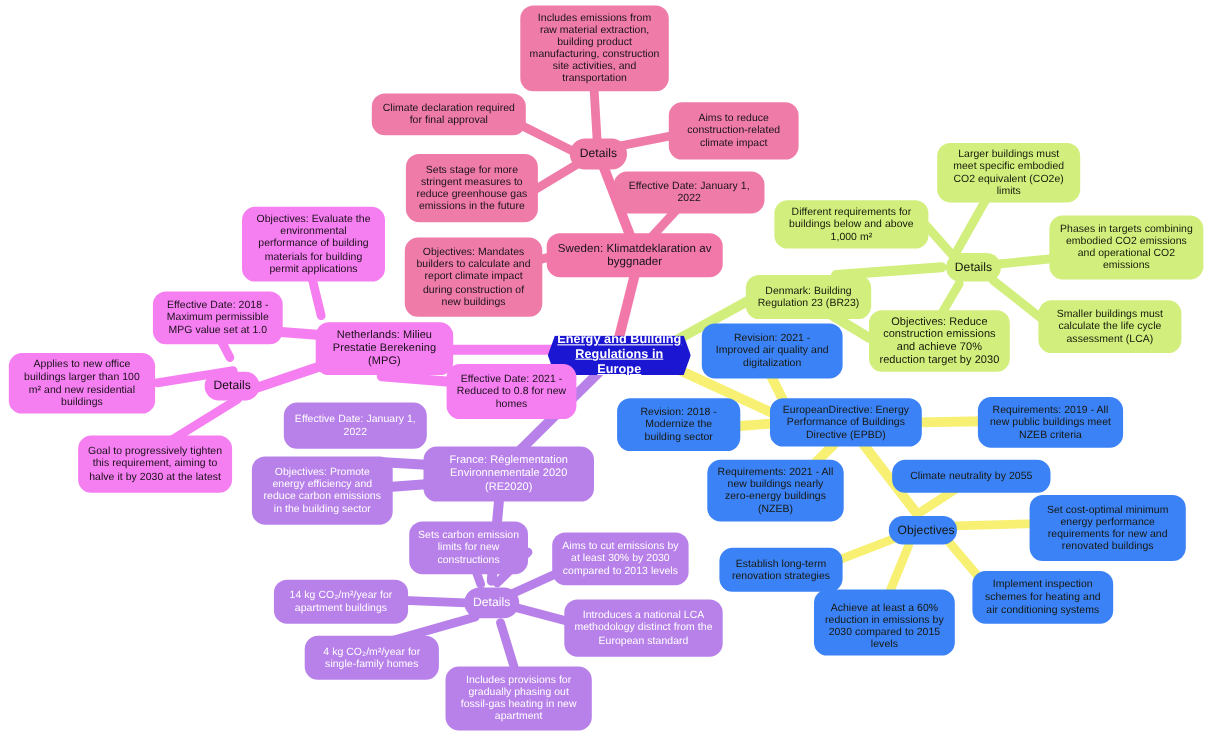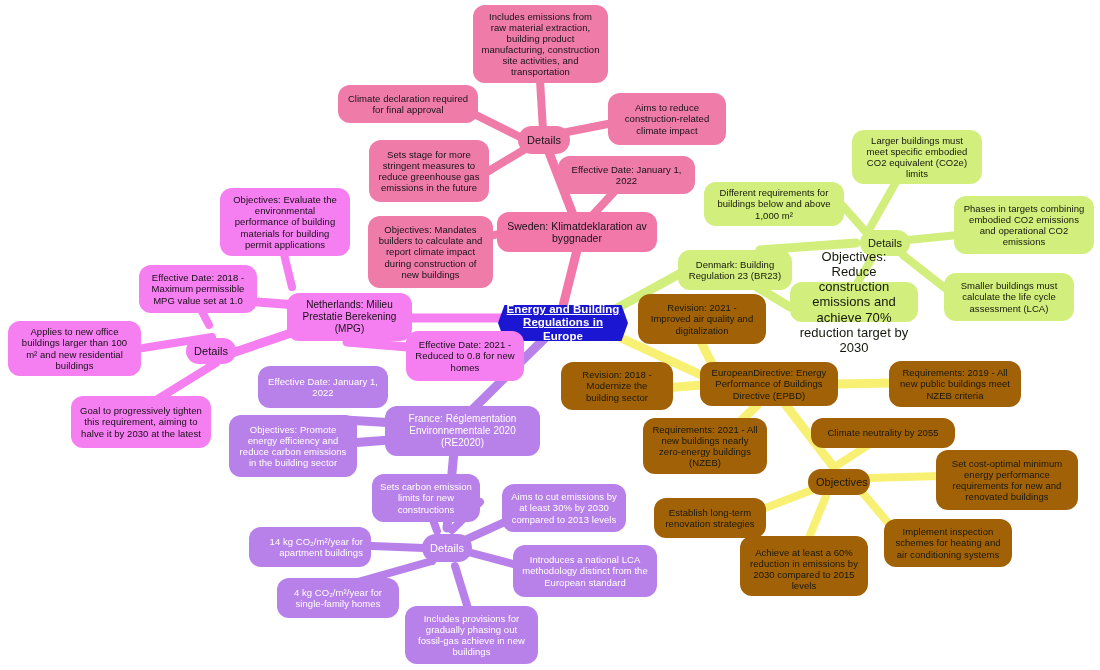--- a/index.html
+++ b/index.html
@@ -11,21 +11,21 @@
         line-height:1.17;letter-spacing:0.05px;}
   .node span{display:block;width:100%;}
   
   .c-center{background:#1a16d2;color:#ffffff;font-size:11.5px;font-weight:600;
             border-radius:0;clip-path:polygon(5% 0,95% 0,100% 50%,95% 100%,5% 100%,0 50%);}
   .c-sweden{background:#f178a8;color:#17121a;}
   .c-swedenDeep{background:#ef7ba9;color:#17121a;}
   .c-neth{background:#f57ef0;color:#180f18;}
   .c-france{background:#b881ea;color:#ffffff;}
   .c-denmark{background:#d2ee7c;color:#14180c;}
-  .c-epbd{background:#a16207;color:#17170c;}
+  .c-epbd{background:#3b82f6;color:#17170c;}
   .hub{font-size:11px;border-radius:14px;}
   .lvl1{font-weight:400;}
 </style>
 </head>
 <body>
 
 <div id="canvas">
 
   <svg id="edges" viewBox="0 0 1100 670">
     <g fill="none" stroke-linecap="round">
@@ -146,52 +146,52 @@
   </div>
   <div class="node c-france" style="left:229px;top:415px;width:128px;height:62px;font-size:9.5px;">
     <span>Objectives: Promote energy efficiency and reduce carbon emissions in the building sector</span>
   </div>
   <div class="node c-france" style="left:372px;top:474px;width:108px;height:48px;font-size:9.5px;">
     <span>Sets carbon emission limits for new constructions</span>
   </div>
   <div class="node c-france" style="left:502px;top:484px;width:124px;height:48px;font-size:9.5px;">
     <span>Aims to cut emissions by at least 30% by 2030 compared to 2013 levels</span>
   </div>
-  <div class="node c-france" style="left:249px;top:527px;width:122px;height:40px;font-size:9.5px;text-align:right;">
+  <div class="node c-france" style="left:249px;top:527px;width:122px;height:40px;font-size:9.5px;">
     <span>14 kg CO₂/m²/year for apartment buildings</span>
   </div>
   <div class="node c-france" style="left:277px;top:578px;width:122px;height:40px;font-size:9.5px;">
     <span>4 kg CO₂/m²/year for single-family homes</span>
   </div>
   <div class="node c-france" style="left:513px;top:545px;width:144px;height:52px;font-size:9.5px;">
     <span>Introduces a national LCA methodology distinct from the European standard</span>
   </div>
   <div class="node c-france" style="left:405px;top:606px;width:133px;height:58px;font-size:9.5px;">
-    <span>Includes provisions for gradually phasing out fossil-gas achieve in new buildings</span>
+    <span>Includes provisions for gradually phasing out fossil-gas heating in new apartment</span>
   </div>
 
   <div class="node c-denmark lvl1" style="left:678px;top:250px;width:114px;height:40px;font-size:9.5px;">
     <span>Denmark: Building Regulation 23 (BR23)</span>
   </div>
   <div class="node c-denmark hub" style="left:860px;top:230px;width:50px;height:26px;">
     <span>Details</span>
   </div>
   <div class="node c-denmark" style="left:704px;top:182px;width:140px;height:44px;font-size:9.5px;">
     <span>Different requirements for buildings below and above 1,000 m²</span>
   </div>
   <div class="node c-denmark" style="left:852px;top:130px;width:130px;height:54px;font-size:9.5px;">
     <span>Larger buildings must meet specific embodied CO2 equivalent (CO2e) limits</span>
   </div>
   <div class="node c-denmark" style="left:954px;top:196px;width:140px;height:58px;font-size:9.5px;">
     <span>Phases in targets combining embodied CO2 emissions and operational CO2 emissions</span>
   </div>
   <div class="node c-denmark" style="left:944px;top:273px;width:130px;height:48px;font-size:9.5px;">
     <span>Smaller buildings must calculate the life cycle assessment (LCA)</span>
   </div>
-  <div class="node c-denmark" style="left:790px;top:282px;width:128px;height:40px;font-size:13px;">
+  <div class="node c-denmark" style="left:790px;top:282px;width:128px;height:56px;font-size:10px;">
     <span>Objectives: Reduce construction emissions and achieve 70% reduction target by 2030</span>
   </div>
 
   <div class="node c-epbd lvl1" style="left:700px;top:362px;width:138px;height:44px;font-size:9.5px;">
     <span>EuropeanDirective: Energy Performance of Buildings Directive (EPBD)</span>
   </div>
   <div class="node c-epbd hub" style="left:808px;top:469px;width:62px;height:26px;">
     <span>Objectives</span>
   </div>
   <div class="node c-epbd" style="left:638px;top:294px;width:128px;height:50px;font-size:9.5px;">

